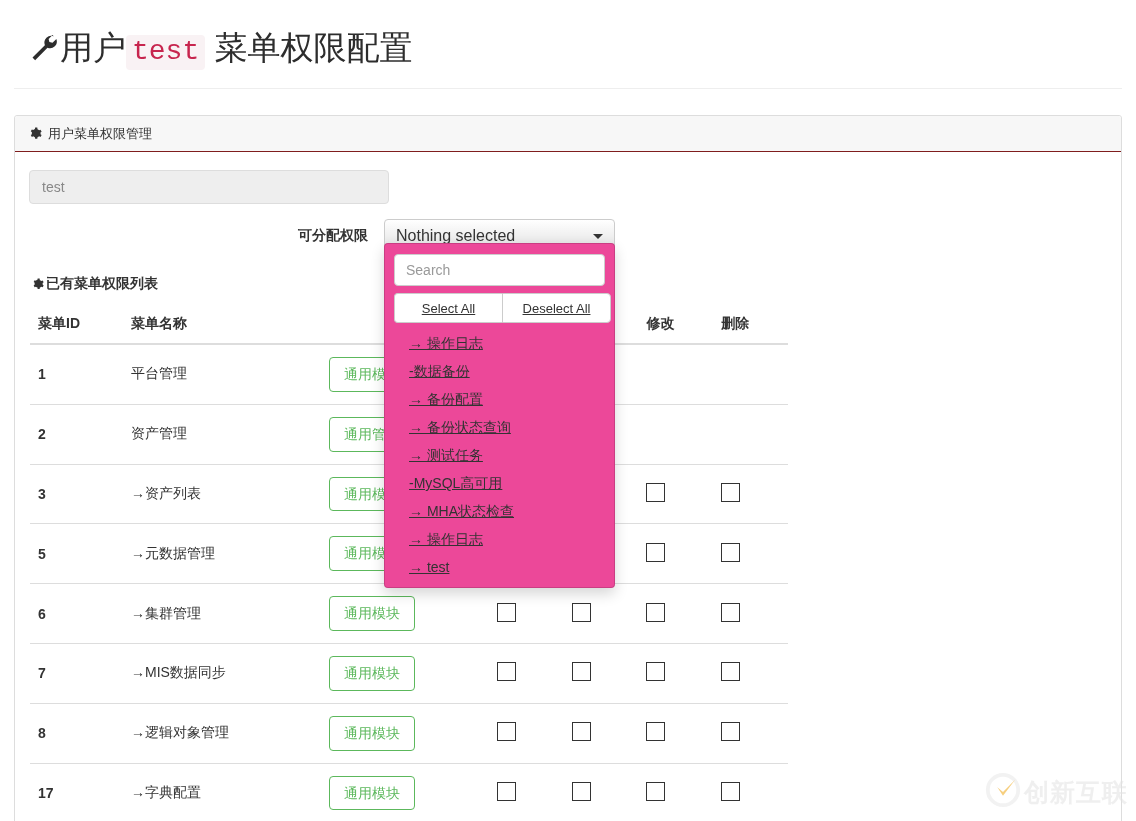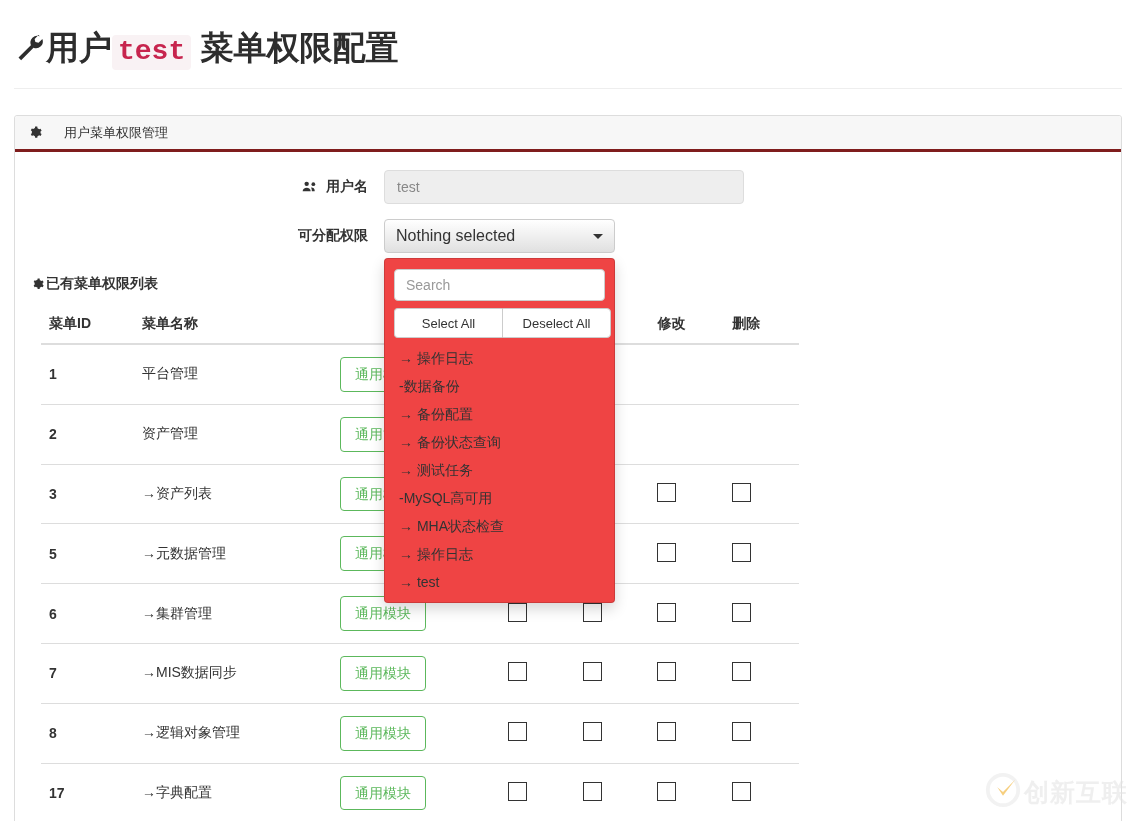--- a/index.html
+++ b/index.html
@@ -8,24 +8,24 @@
     width: 1136px; height: 821px;
     background: #ffffff;
     font-family: "Liberation Sans", "DejaVu Sans", sans-serif;
     color: #333;
     overflow: hidden;
   }
 
   
   .page-title {
     position: absolute;
-    left: 14px; top: 26px;
+    left: 28px; top: 26px;
     font-size: 33px;
     line-height: 44px;
-    font-weight: 700;
+    font-weight: 400;
     color: #2d2d2d;
     white-space: nowrap;
   }
   .wrench-icon {
     display: inline-block;
     vertical-align: -3px;
     margin-right: 2px;
   }
   .code-chip {
     font-family: "Liberation Mono", "DejaVu Sans Mono", monospace;
@@ -49,28 +49,27 @@
     left: 14px; top: 115px;
     width: 1108px;
     min-height: 720px;
     border: 1px solid #dddddd;
     border-radius: 3px;
     background: #ffffff;
   }
   .panel-heading {
     height: 36px;
     background: #f7f7f7;
-    border-bottom: 3px solid #7f1d1d;
+    border-bottom: 1px solid #7f1d1d;
     border-radius: 3px 3px 0 0;
     display: flex;
     align-items: center;
     padding: 0 14px;
     font-size: 13px;
     color: #333;
-    gap: 16px;
   }
   .gear-icon { margin-right: 6px; display:inline-flex; align-items:center; }
 
   .panel-body { padding: 18px 14px 0 14px; position: relative; }
 
   
   .form-row {
     display: flex;
     align-items: center;
     margin-bottom: 15px;
@@ -121,28 +120,29 @@
     right: 11px; top: 50%;
     margin-top: -2px;
     width: 0; height: 0;
     border-left: 5px solid transparent;
     border-right: 5px solid transparent;
     border-top: 5px solid #333;
   }
 
   .bs-menu {
     position: absolute;
-    left: 0; top: 39px;
+    left: 0; top: 24px;
     width: 231px;
-    background: #ef4444;
+    background: #ec4899;
     border: 1px solid rgba(0,0,0,.14);
     border-radius: 4px;
     box-shadow: 0 6px 14px rgba(0,0,0,.16);
     padding: 5px 0 6px 0;
     z-index: 50;
+    text-decoration: underline;
   }
   .bs-search-wrap { padding: 5px 9px 4px 9px; }
   .bs-search {
     width: 100%;
     height: 32px;
     border: 1px solid #cccccc;
     border-radius: 4px;
     font-size: 14px;
     padding: 0 11px;
     color: #555;
@@ -168,39 +168,40 @@
   .bs-act-btn.left  { border-radius: 4px 0 0 4px; border-right: none; }
   .bs-act-btn.right { border-radius: 0 4px 4px 0; }
 
   .bs-item {
     padding: 5px 14px;
     font-size: 14px;
     color: #333;
     white-space: nowrap;
     cursor: pointer;
     line-height: 18px;
+    margin-left: 10px;
   }
 
   
   .sec-title {
     margin: 22px 0 0 3px;
     font-size: 14px;
     font-weight: bold;
     color: #333;
     display: flex;
     align-items: center;
   }
   .sec-title .gear-icon { margin-right: 2px; }
 
   
   table.perm {
     margin-top: 16px;
     width: 758px;
     border-collapse: collapse;
-    margin-left: 12px;
+    margin-left: 1px;
   }
   table.perm th {
     font-size: 14px;
     font-weight: bold;
     color: #333;
     text-align: left;
     padding: 6px 8px 10px 8px;
     border-bottom: 2px solid #dddddd;
     white-space: nowrap;
   }
@@ -278,30 +279,20 @@
       <svg width="13" height="13" viewBox="0 0 24 24" fill="#333">
         <path d="M12 8a4 4 0 1 0 0 8 4 4 0 0 0 0-8zm9.4 4c0-.6-.1-1.2-.2-1.8l2.1-1.6-2-3.5-2.5 1a8.9 8.9 0 0 0-3.1-1.8L15.3 1h-4l-.4 2.7a8.9 8.9 0 0 0-3.1 1.8l-2.5-1-2 3.5L5.4 9.6a9.6 9.6 0 0 0 0 3.6l-2.1 1.6 2 3.5 2.5-1a8.9 8.9 0 0 0 3.1 1.8l.4 2.7h4l.4-2.7a8.9 8.9 0 0 0 3.1-1.8l2.5 1 2-3.5-2.1-1.6c.1-.6.2-1.2.2-1.8z"></path>
       </svg>
     </span>
     <span>用户菜单权限管理</span>
   </div>
 
   <div class="panel-body">
 
     <div class="form-row">
-      <div class="form-label">
-        <span class="people-icon">
-          <svg width="16" height="13" viewBox="0 0 24 18" fill="#333">
-            <circle cx="7" cy="5" r="3.3"></circle>
-              <circle cx="17" cy="5.5" r="2.8"></circle>
-            <path d="M1 16c0-3.3 2.7-5.2 6-5.2s6 1.9 6 5.2z"></path>
-            <path d="M13.6 10.5c2.9-.4 5.4 1.3 5.4 4.1v1.4h-4.2c0-2.2-.4-4-1.2-5.5z"></path>
-          </svg>
-        </span><span>用户名</span>
-      </div>
       <div class="form-ctl">
         <input class="inp-disabled" type="text" disabled="" value="test" style="">
       </div>
     </div>
 
     <div class="form-row">
       <div class="form-label">可分配权限</div>
       <div class="form-ctl">
 
         <button class="bs-btn">

